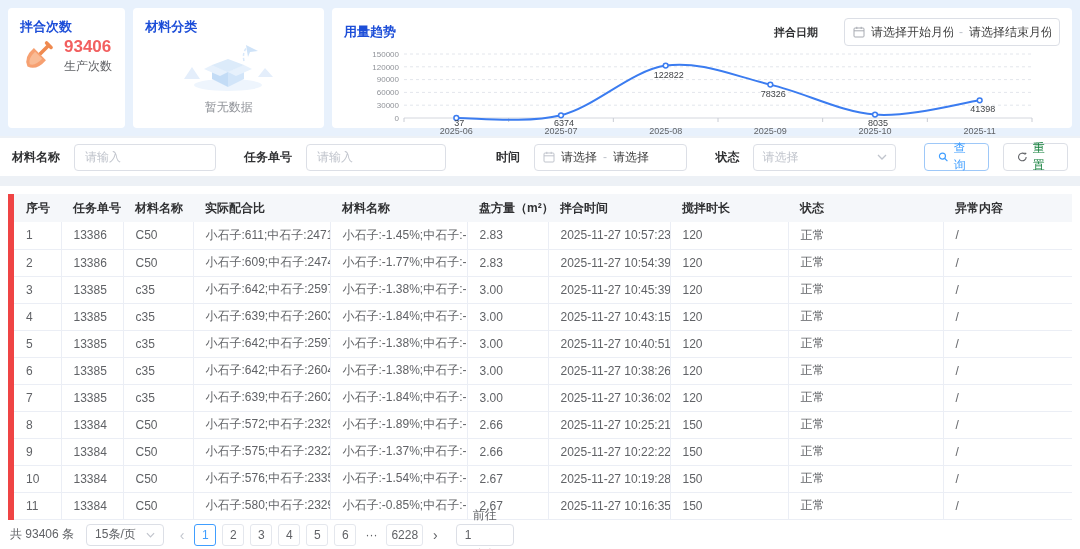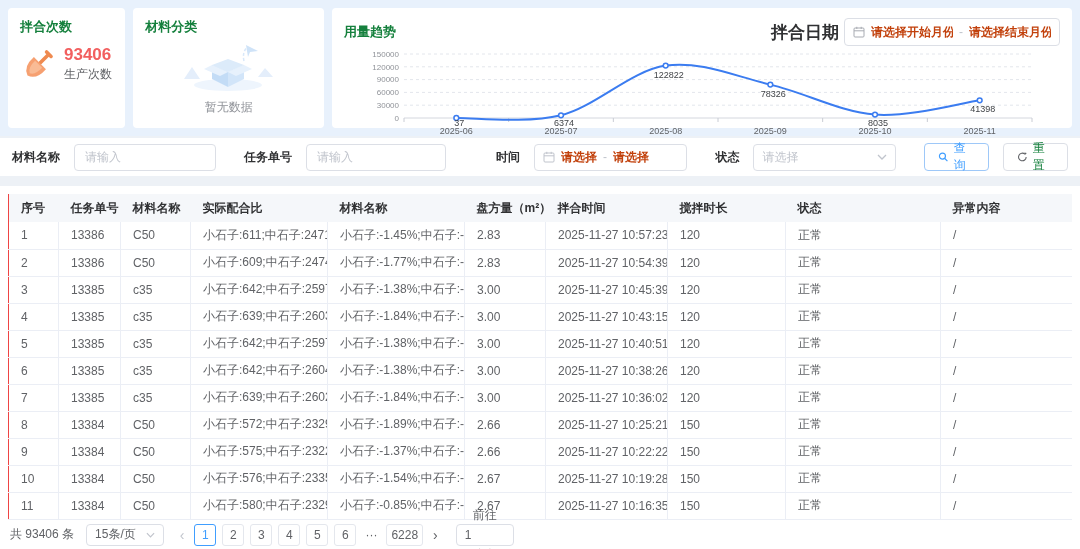--- a/index.html
+++ b/index.html
@@ -1,53 +1,53 @@
 <!DOCTYPE html>
 <html><head>
 <meta charset="utf-8">
 <style>
   * { margin:0; padding:0; box-sizing:border-box; }
   html,body { width:1080px; height:549px; overflow:hidden;
     font-family:"Liberation Sans","DejaVu Sans",sans-serif; font-size:12px; color:#606266;
     background:#edf1f6; }
   .top-strip { background:#e8f1fc; padding:8px; height:136px; display:flex; gap:8px; }
   .card { background:#fff; border-radius:4px; padding:10px 12px; position:relative; }
-  .card-title { font-size:13px; font-weight:bold; color:#15803d; }
+  .card-title { font-size:13px; font-weight:bold; color:#1d4ed8; }
   .card-stats { width:118px; }
-  .stat-row { display:flex; align-items:flex-end; gap:8px; margin-top:10px; }
+  .stat-row { display:flex; align-items:flex-start; gap:8px; margin-top:2px; }
   .stat-icon { width:36px; height:36px; flex:0 0 36px; }
   .stat-num { font-size:17px; font-weight:bold; line-height:18px; }
   .stat-label { color:#606266; font-size:12px; margin-top:2px; }
   .card-material { width:192px; display:flex; flex-direction:column;font-family:Liberation Serif, serif; }
   .empty-wrap { flex:1; display:flex; flex-direction:column; align-items:center; justify-content:center; }
   .empty-text { color:#909399; margin-top:2px; }
   .card-trend { flex:1; }
   .trend-head { display:flex; align-items:center; }
   .trend-spacer { flex:1; }
-  .date-label { font-size:17px; font-weight:bold; color:#303133; margin-right:5px; }
+  .date-label { font-size:11px; font-weight:bold; color:#303133; margin-right:26px; }
   .range-box { border:1px solid #dcdfe6; border-radius:4px; background:#fff; height:28px;
     display:flex; align-items:center; padding:0 8px; gap:6px; }
-  .range-box .ph { color:#c2410c; white-space:nowrap; overflow:hidden;font-weight:bold; }
+  .range-box .ph { color:#404040; white-space:nowrap; overflow:hidden; }
   .range-box .sep { color:#c0c4cc; }
   .top-range .ph { width:82px; }
   .filter-bar { background:#fff; margin-top:2px; height:38px; display:flex; align-items:center;
     padding:0 12px; gap:14px; }
   .f-label { font-weight:bold; color:#303133; white-space:nowrap; }
   .f-input { border:1px solid #dcdfe6; border-radius:4px; height:27px; padding:0 10px;
     font-family:inherit; font-size:12px; color:#701a75; outline:none; }
   .f-input::placeholder { color:#c0c4cc; }
   .select-box { border:1px solid #dcdfe6; border-radius:4px; height:27px; display:flex;
     align-items:center; padding:0 8px; gap:6px; background:#fff; }
   .select-box .ph { color:#c0c4cc; flex:1; }
   .btn { height:28px; border-radius:4px; display:inline-flex; align-items:center; gap:5px;
     padding:0 13px; cursor:pointer; background:#fff; font-size:12px; }
   .btn-primary { border:1px solid #9ec8f8; color:#409eff; }
   .btn-plain { border:1px solid #dcdfe6; color:#15803d; }
   .table-panel { background:#fff; margin-top:10px; height:363px; padding:8px 8px 0 8px; }
-  table { border-collapse:collapse; table-layout:fixed; width:1064px; border-left:1px solid #ef4444;padding-left:40px; }
+  table { border-collapse:collapse; table-layout:fixed; width:1064px; border-left:6px solid #ef4444;padding-left:40px; }
   thead th { background:#f5f7fa; color:#303133; font-weight:bold; text-align:left;
     height:28px; padding:0 0 0 12px; font-size:12px; white-space:nowrap; overflow:hidden; }
   tbody td { height:27px; padding:0 0 0 12px; border-bottom:1px solid #ebeef5;
     border-right:1px solid #ebeef5; white-space:nowrap; overflow:hidden; color:#606266; }
   tbody td:last-child { border-right:none; }
   .pagination { display:flex; align-items:center; gap:6px; height:30px; padding-left:2px; color:#606266; }
   .psize { border:1px solid #dcdfe6; border-radius:4px; height:22px; display:flex; align-items:center;
     gap:10px; padding:0 8px; margin:0 6px; background:#fff; }
   .arrow { color:#c0c4cc; font-size:14px; padding:0 4px; cursor:pointer; }
   .arrow.next { color:#606266; }

